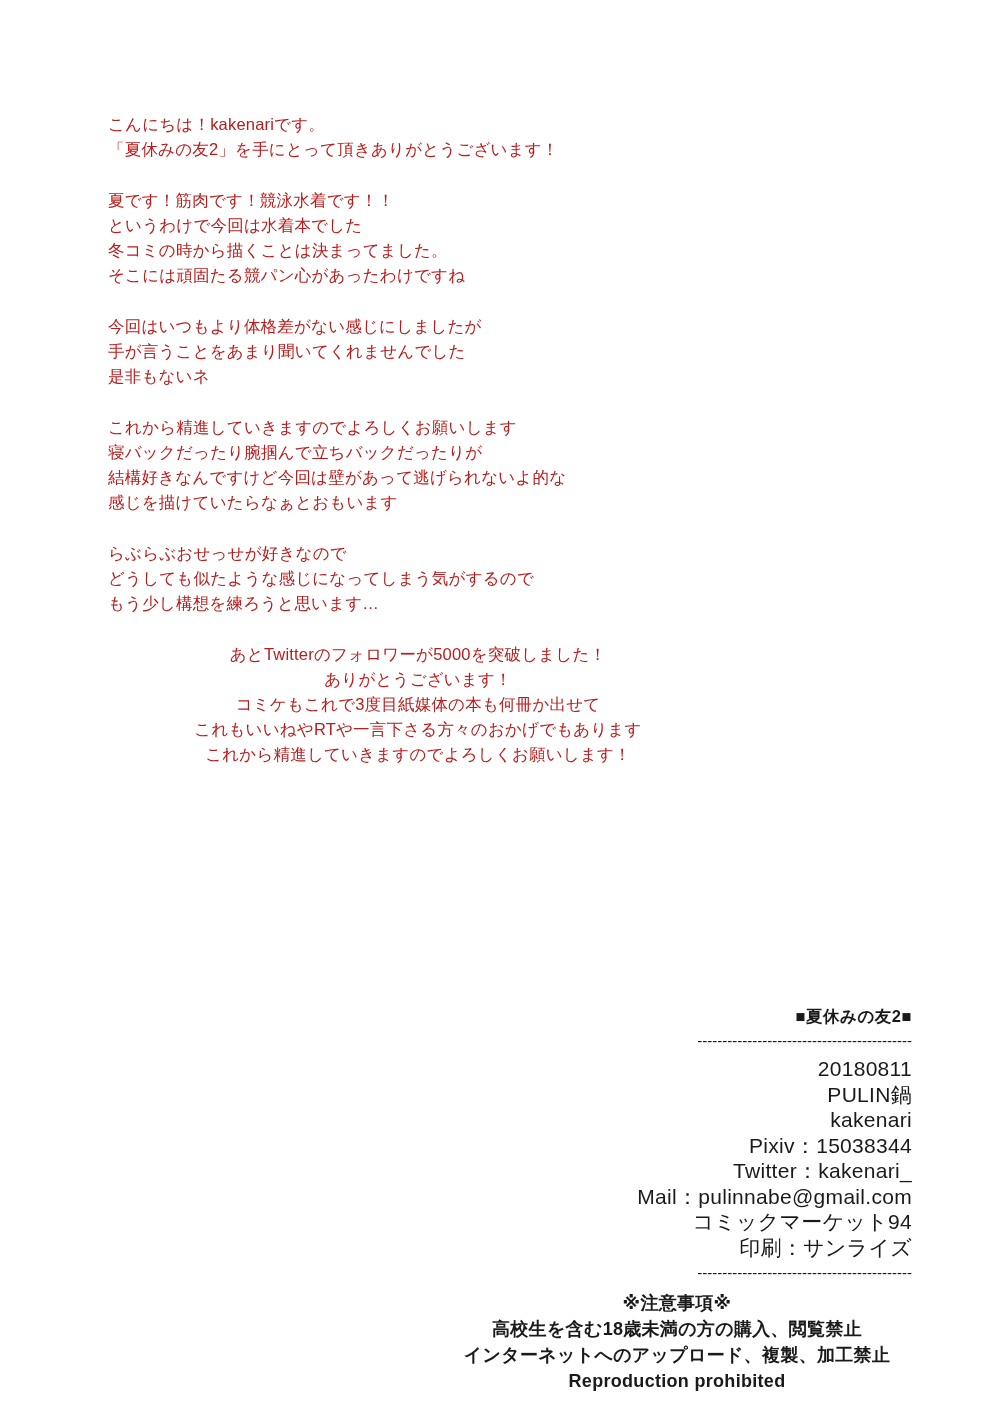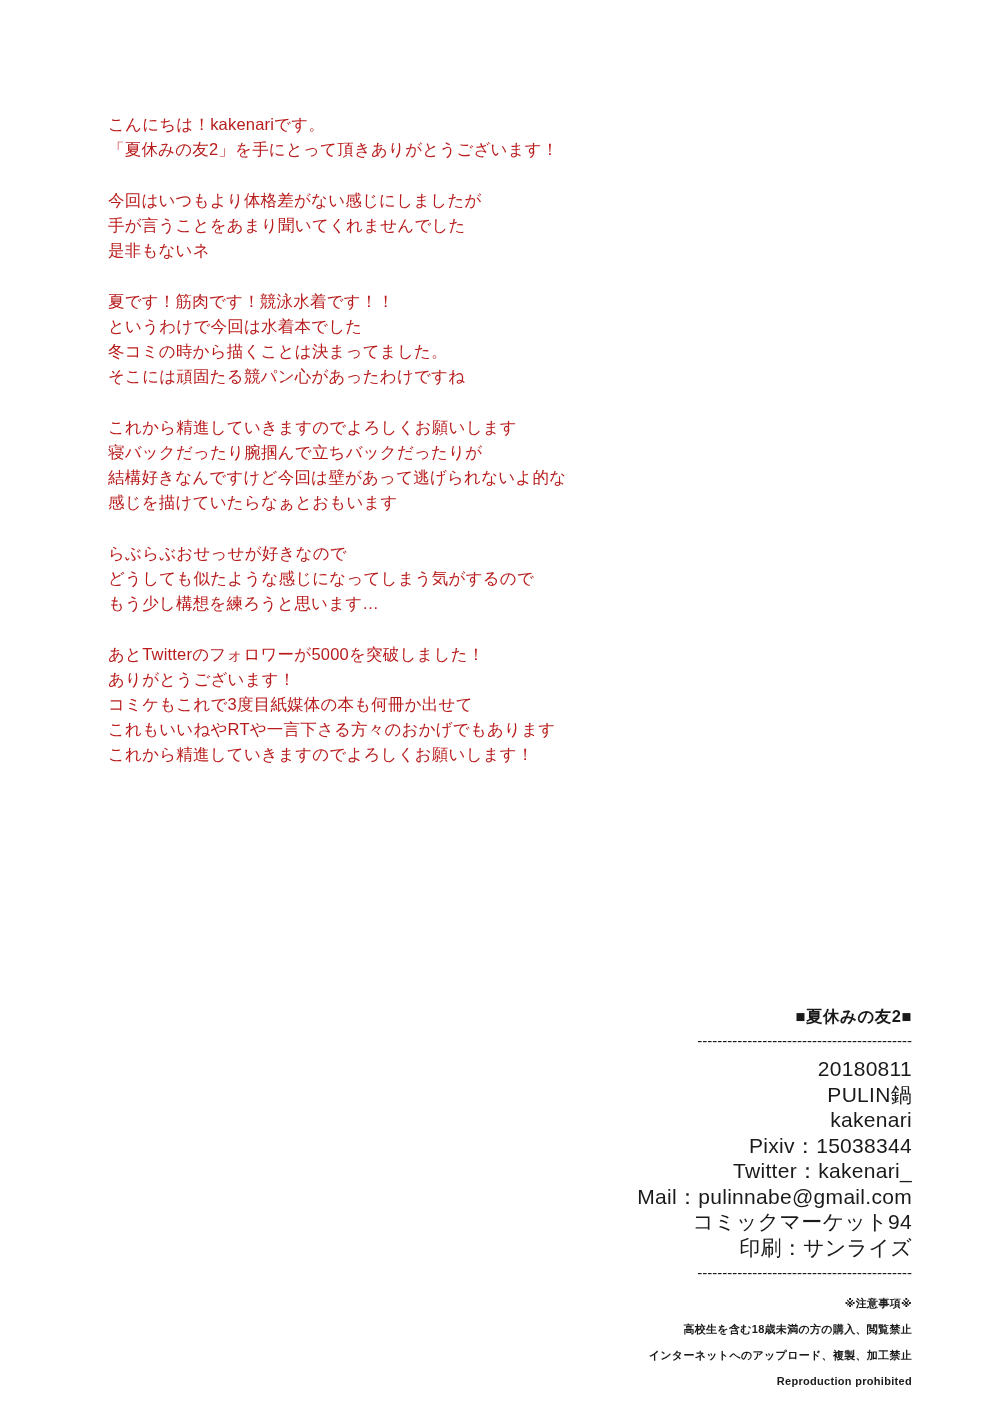--- a/index.html
+++ b/index.html
@@ -19,21 +19,21 @@
   
   #afterword {
     position: absolute;
     left: 108px;
     top: 112px;
     width: 620px;
   }
   .para {
     margin: 0 0 26px 0;
   }
-  .para:last-child { margin-bottom: 0; }
+  .para:last-child { margin-bottom: 0; text-align: center; }
   .line {
     font-size: 16.5px;
     line-height: 25px;
     letter-spacing: 0.2px;
     white-space: pre;
     color: #b91c1c;
   }
 
   
   #colophon {
@@ -61,45 +61,46 @@
   .colophon-line {
     font-size: 21px;
     line-height: 25.5px;
     letter-spacing: 0.3px;
     white-space: pre;
   }
   .notice {
     margin-top: 6px;
   }
   .notice-line {
-    font-size: 11px;
+    font-size: 18px;
     font-weight: bold;
     line-height: 26px;
     letter-spacing: 0.3px;
     white-space: pre;
+    text-align: center;
   }
 </style>
 </head>
 <body>
 
 <div id="afterword">
     <div class="para">
       <div class="line">こんにちは！kakenariです。</div>
       <div class="line">「夏休みの友2」を手にとって頂きありがとうございます！</div>
     </div>
     <div class="para">
-      <div class="line">今回はいつもより体格差がない感じにしましたが</div>
-      <div class="line">手が言うことをあまり聞いてくれませんでした</div>
-      <div class="line">是非もないネ</div>
-    </div>
-    <div class="para">
       <div class="line">夏です！筋肉です！競泳水着です！！</div>
       <div class="line">というわけで今回は水着本でした</div>
       <div class="line">冬コミの時から描くことは決まってました。</div>
       <div class="line">そこには頑固たる競パン心があったわけですね</div>
+    </div>
+    <div class="para">
+      <div class="line">今回はいつもより体格差がない感じにしましたが</div>
+      <div class="line">手が言うことをあまり聞いてくれませんでした</div>
+      <div class="line">是非もないネ</div>
     </div>
     <div class="para">
       <div class="line">これから精進していきますのでよろしくお願いします</div>
       <div class="line">寝バックだったり腕掴んで立ちバックだったりが</div>
       <div class="line">結構好きなんですけど今回は壁があって逃げられないよ的な</div>
       <div class="line">感じを描けていたらなぁとおもいます</div>
     </div>
     <div class="para">
       <div class="line">らぶらぶおせっせが好きなので</div>
       <div class="line">どうしても似たような感じになってしまう気がするので</div>

